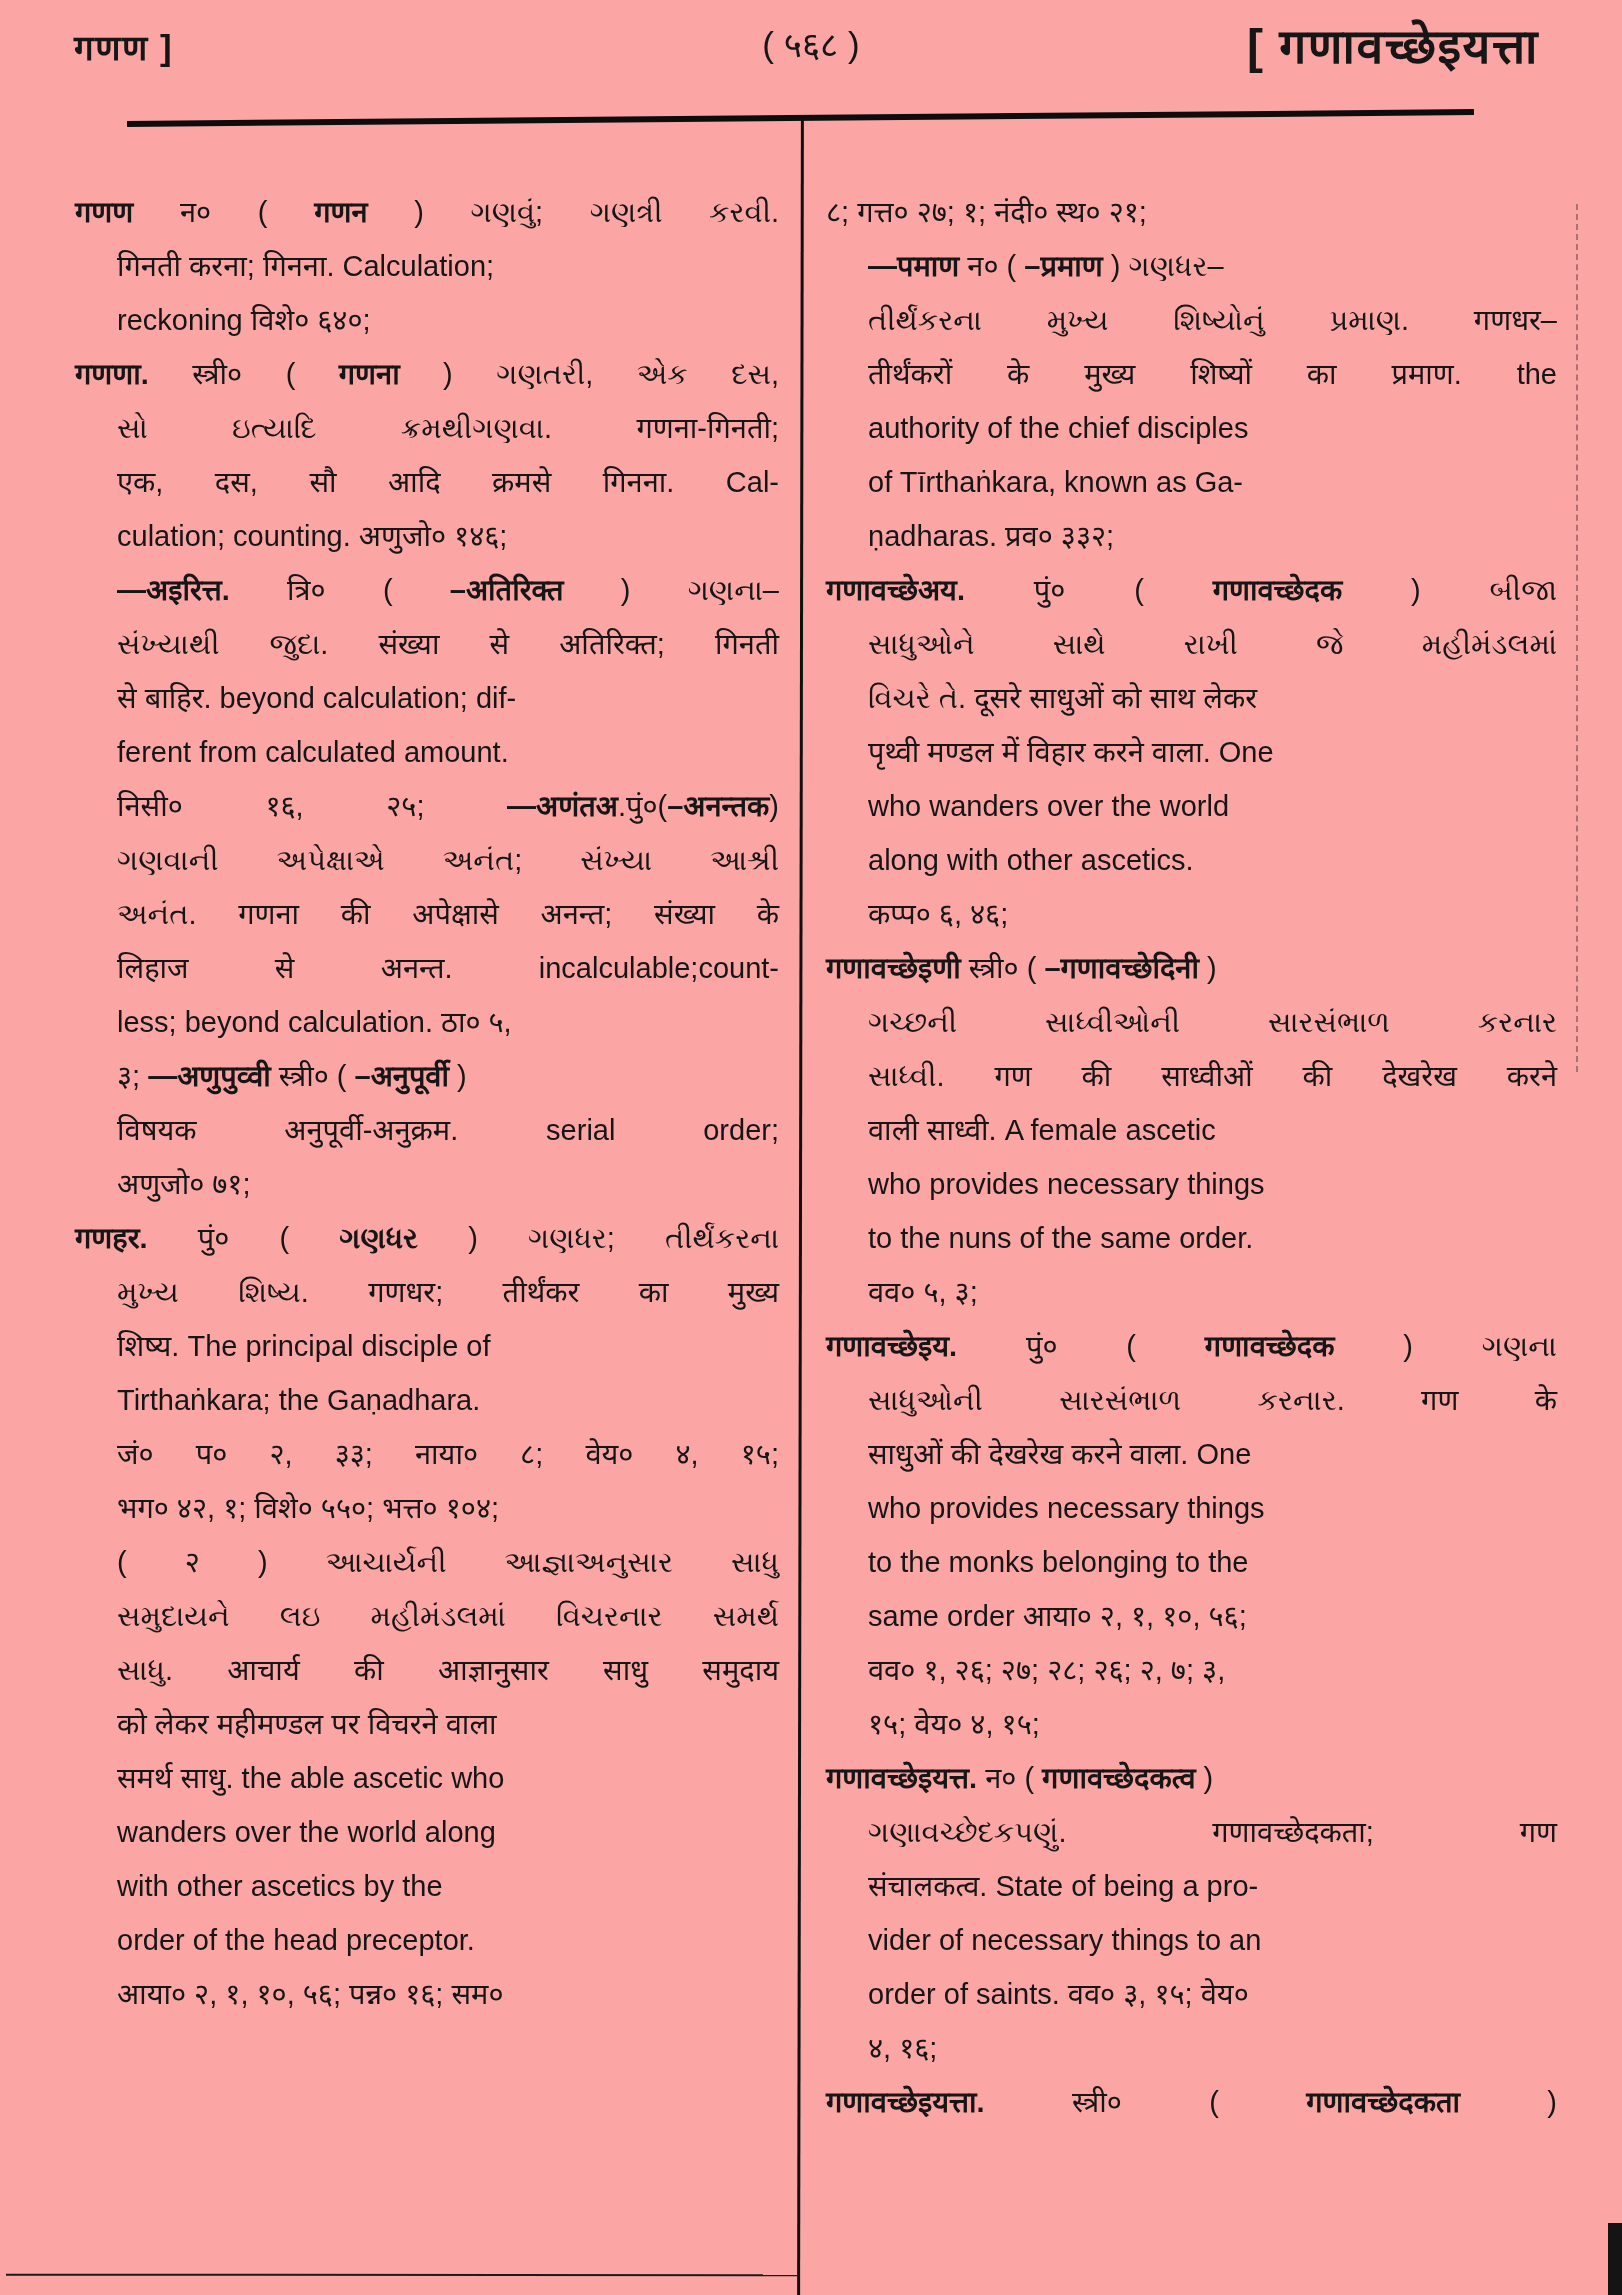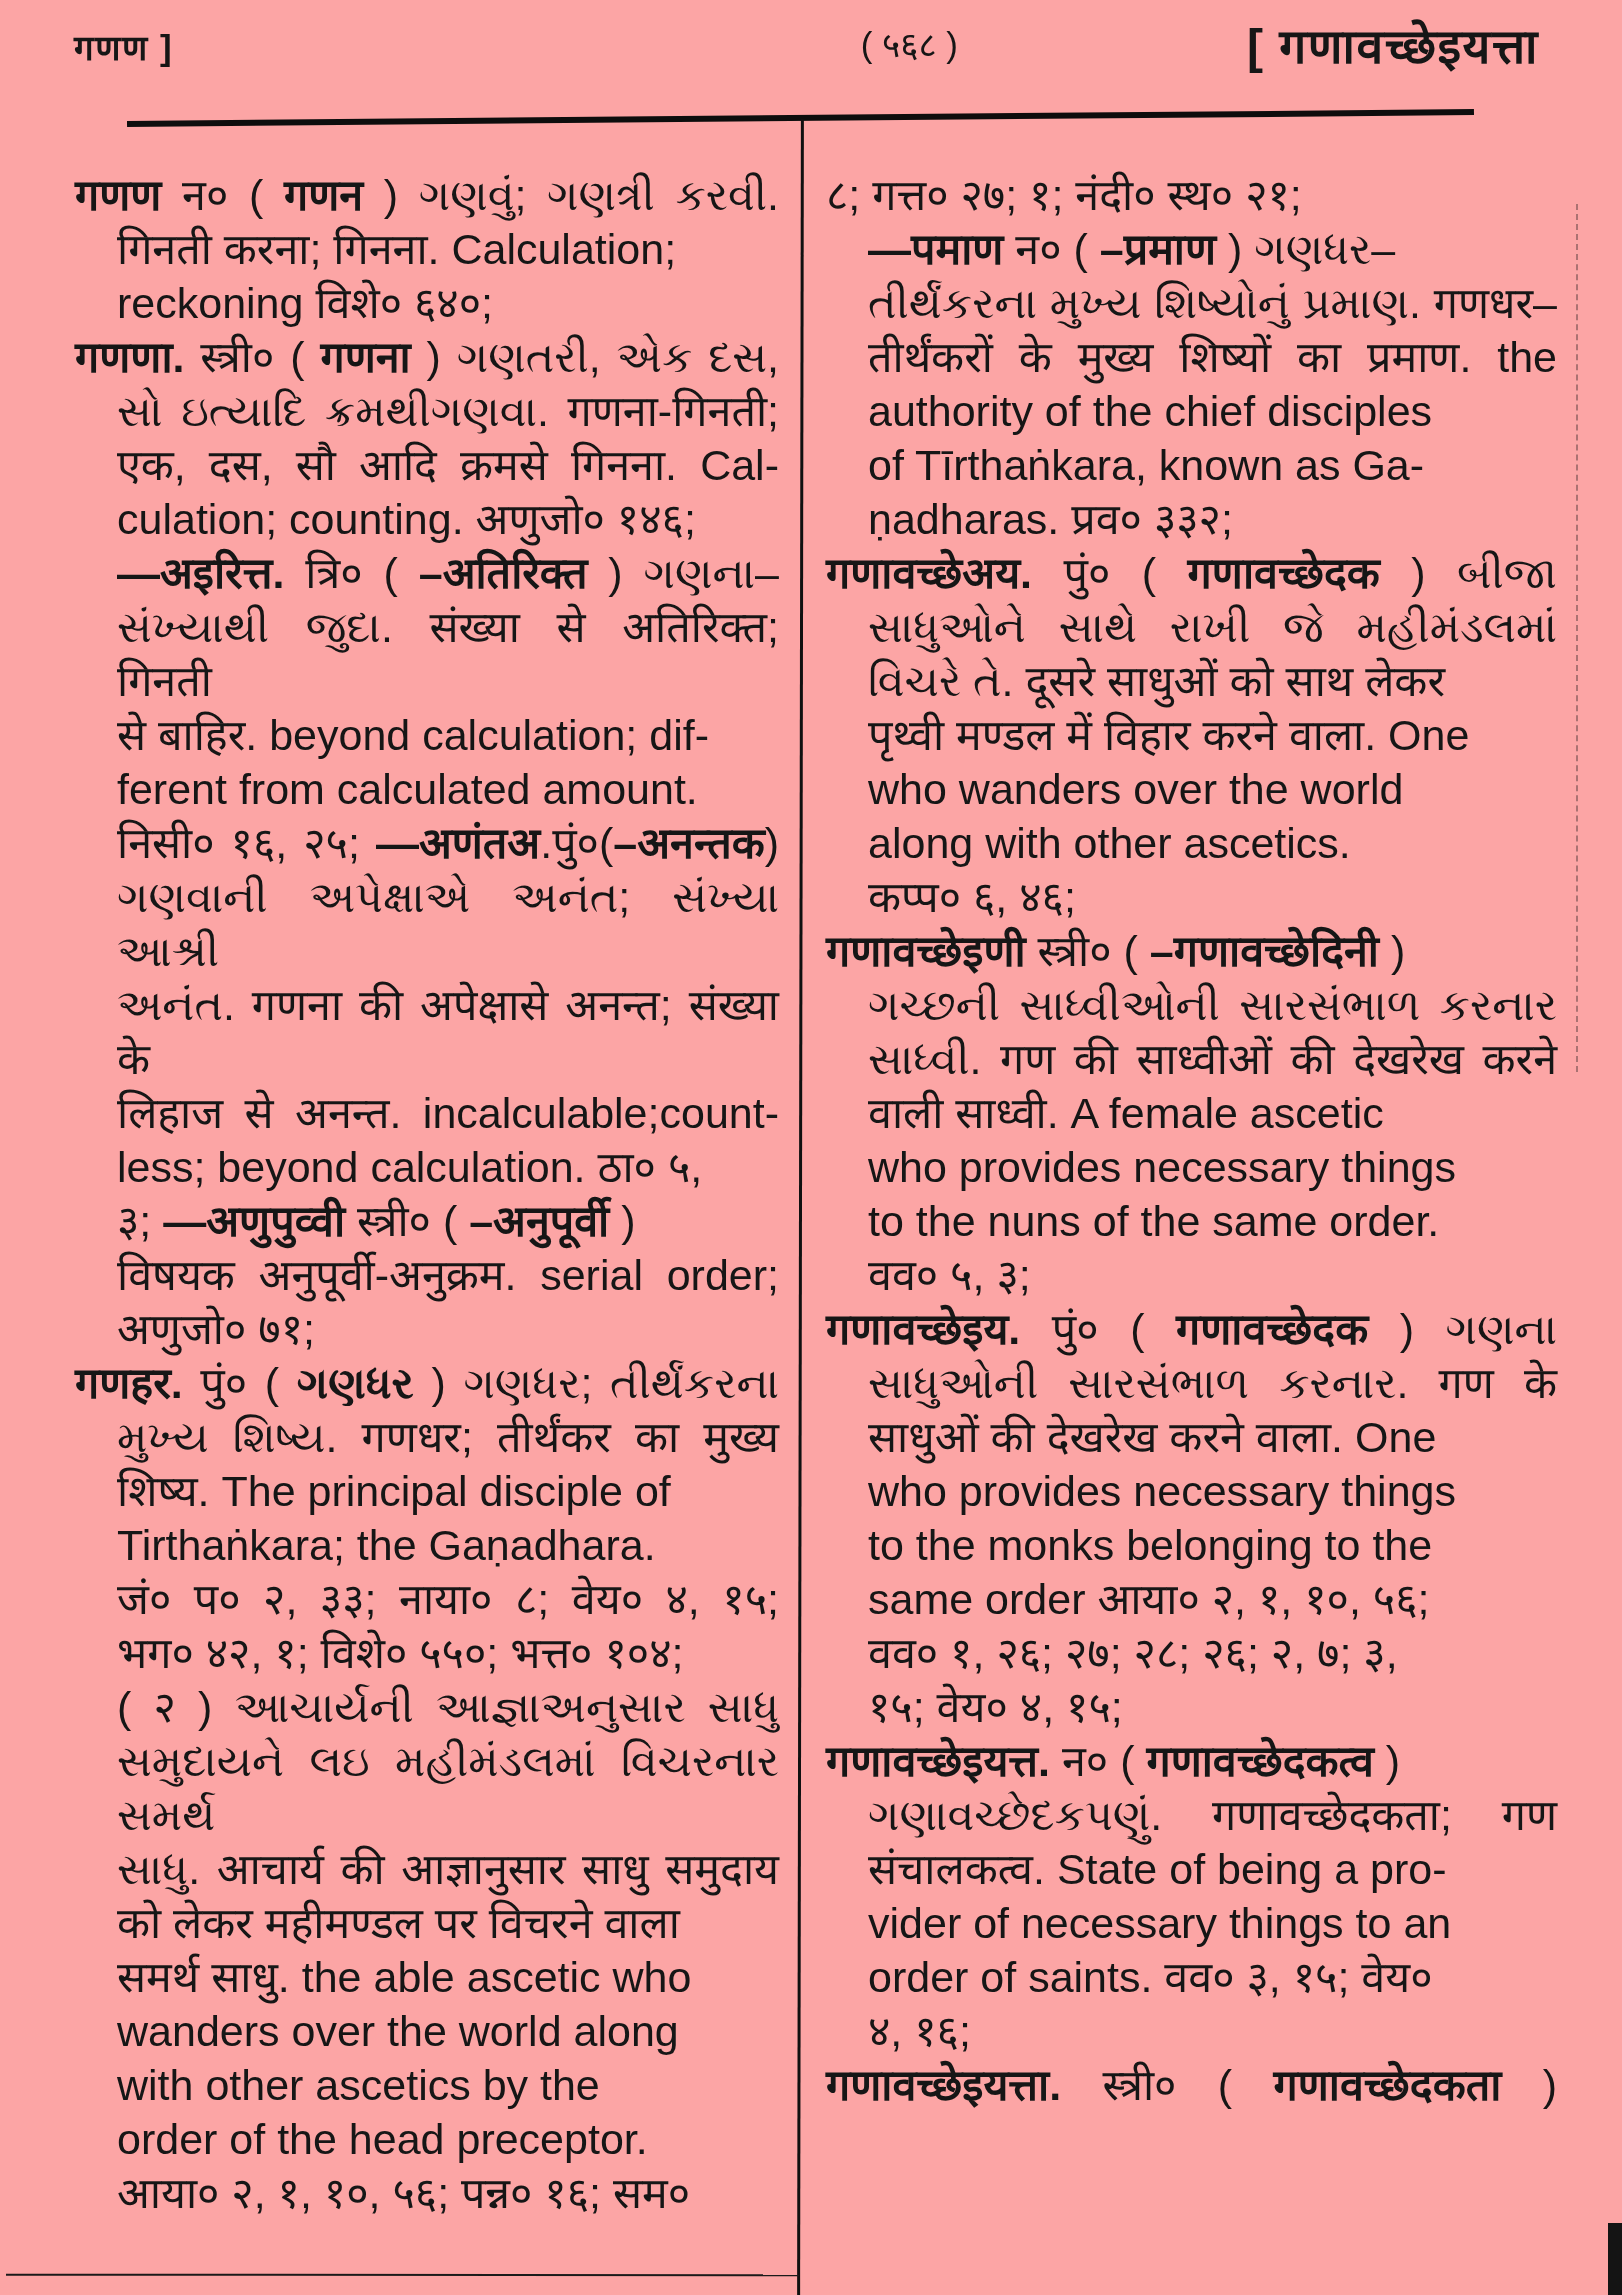--- a/index.html
+++ b/index.html
@@ -6,30 +6,30 @@
   .page{
     position:relative;
     width:1623px;height:2295px;
     background:#fca5a5;
     color:#161616;
     font-family:Liberation Sans, sans-serif;
     overflow:hidden;
   }
   
   .hdr-left{position:absolute;left:74px;top:22.6px;font-size:35px;font-weight:bold;letter-spacing:1.5px;}
-  .hdr-center{position:absolute;left:664px;top:19.6px;width:294px;text-align:right;font-size:35px;}
+  .hdr-center{position:absolute;left:664px;top:19.6px;width:294px;text-align:center;font-size:35px;}
   .hdr-right{position:absolute;right:84px;top:12px;font-size:48px;font-weight:bold;letter-spacing:1.5px;}
   
   .toprule{position:absolute;left:127px;top:115px;width:1347px;height:6px;background:#0d0d0d;transform:rotate(-0.5deg);}
   .divider{position:absolute;left:799px;top:119px;width:3px;height:2176px;background:#101010;transform:rotate(0.1deg);}
   .bottomrule{position:absolute;left:6px;top:2274px;width:793px;height:2.3px;background:#1a1a1a;transform:rotate(0.05deg);}
   .edge-dashes{position:absolute;left:1576px;top:204px;height:868px;width:0;border-left:2.3px dashed rgba(20,20,20,.35);}
   .corner-blob{position:absolute;left:1608px;top:2223px;width:15px;height:72px;background:#141414;}
   
-  .col{position:absolute;top:168px;font-size:43px;line-height:54px;}
+  .col{position:absolute;top:185px;font-size:29px;line-height:54px;}
   .col-left{left:75px;width:704px;}
   .col-right{left:826px;width:731px;}
   .entry{margin:0;}
   .ln{padding-left:42px;}
   .ln.first{padding-left:0;}
   .ln.j{text-align:justify;text-align-last:justify;}
   .ln b{font-weight:bold;}
 </style>
 </head>
 <body>

